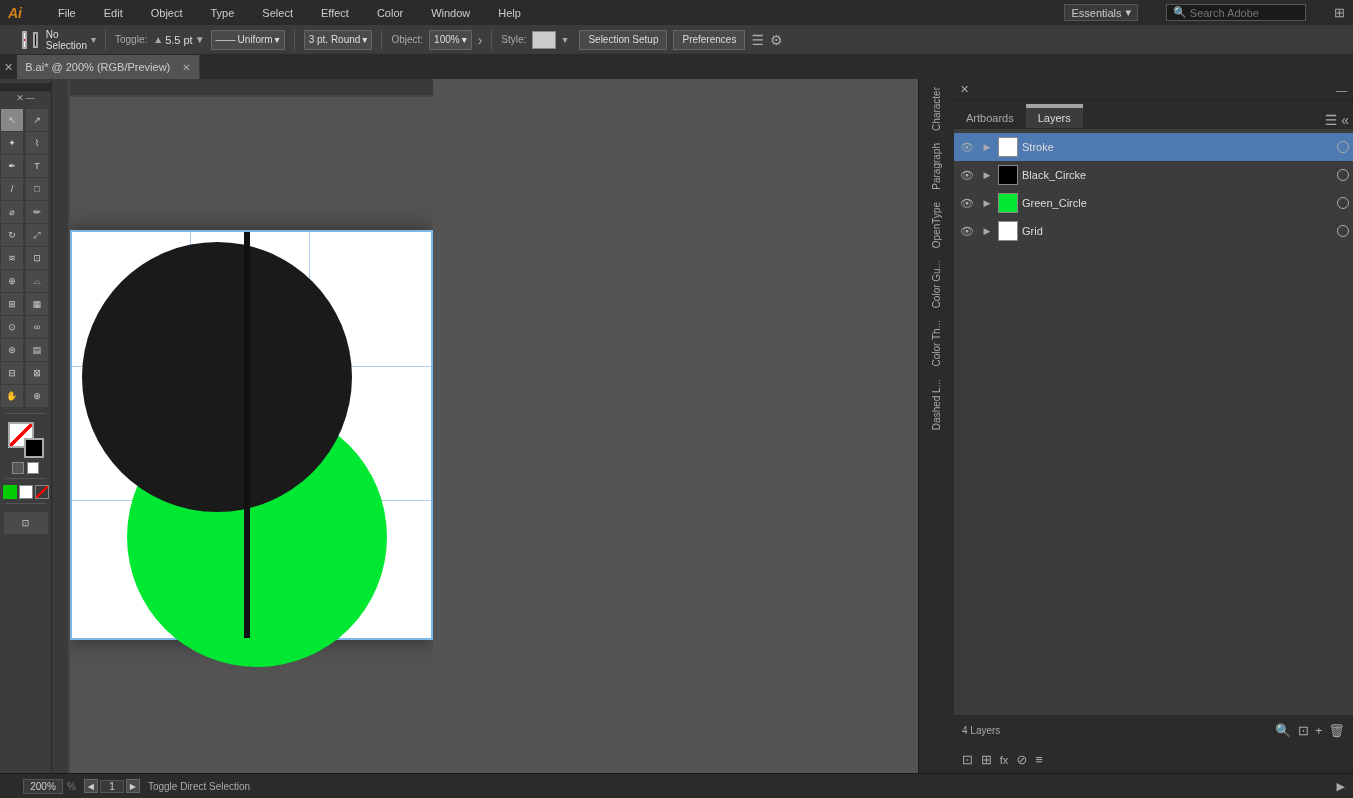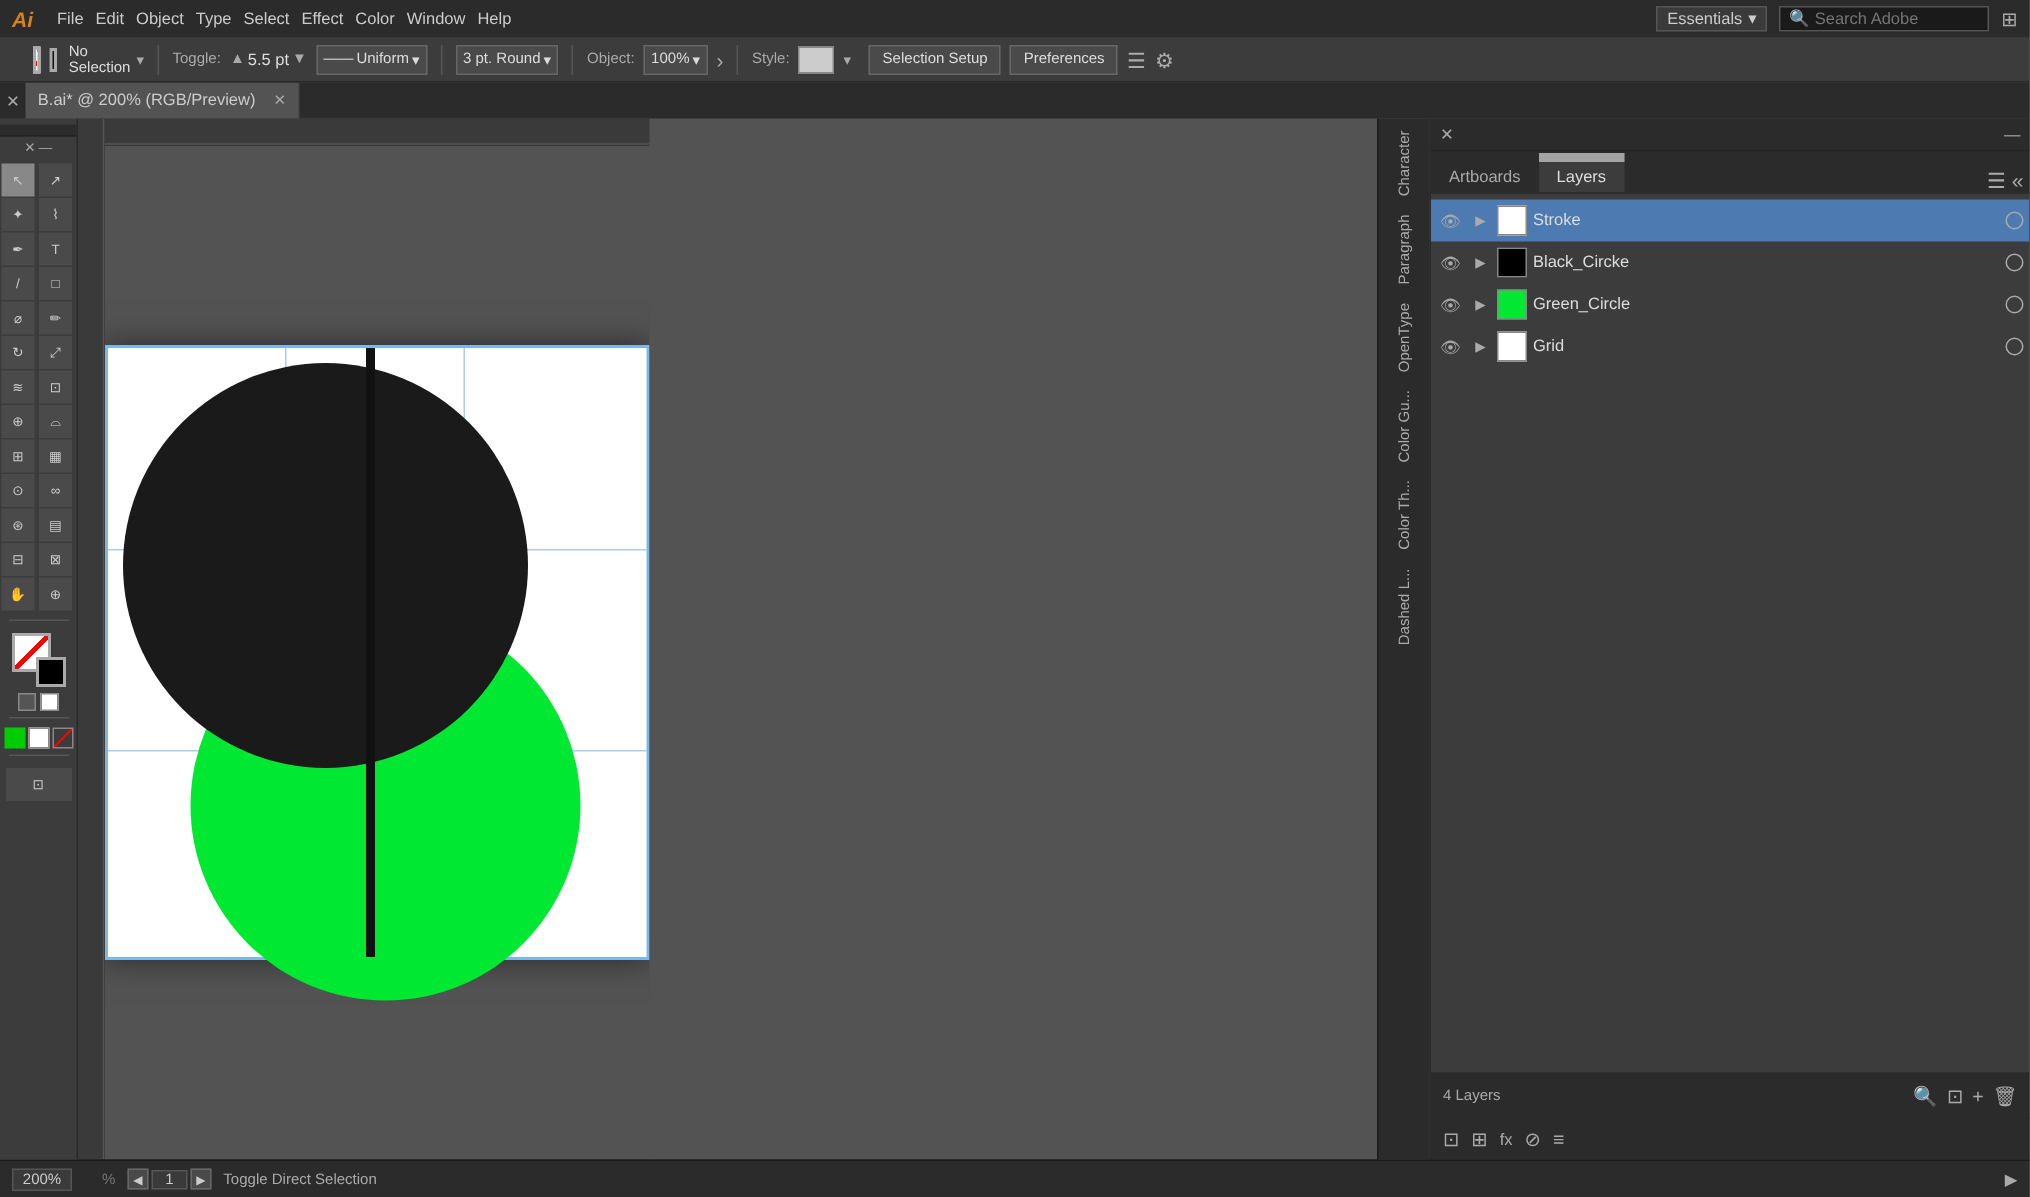--- a/index.html
+++ b/index.html
@@ -16,21 +16,21 @@
 
     
     .top-menubar {
       position: absolute;
       top: 0; left: 0; right: 0;
       height: 25px;
       background: #2b2b2b;
       display: flex;
       align-items: center;
       padding: 0 8px;
-      gap: 8px;
+      gap: 28px;
       z-index: 100;
     }
     .top-menubar .app-icon {
       color: #d4821a;
       font-weight: bold;
       font-size: 14px;
       font-style: italic;
       margin-right: 8px;
     }
     .top-menubar .menu-item {
@@ -273,21 +273,21 @@
     .panel-tab {
       padding: 4px 12px;
       font-size: 11px;
       cursor: pointer;
       color: #aaa;
       border-top: 1px solid transparent;
     }
     .panel-tab.active {
       color: #ddd;
       background: #3c3c3c;
-      border-top: 6px solid #a3a3a3;
+      border-top: 4px solid #a3a3a3;
     }
     .panel-options {
       margin-left: auto;
       display: flex; align-items: center;
       padding-right: 4px; gap: 4px;
     }
     .panel-options span { font-size: 14px; color: #aaa; cursor: pointer; }
 
     
     .layers-list {
@@ -358,21 +358,21 @@
       position: absolute;
       bottom: 0; left: 0; right: 0;
       height: 25px;
       background: #2b2b2b;
       display: flex; align-items: center;
       padding: 0 8px; gap: 8px;
       border-top: 1px solid #1a1a1a;
       font-size: 10px; color: #aaa;
     }
     .status-bar .zoom-area {
-      display: flex; align-items: center; gap: 20px;
+      display: flex; align-items: center; gap: 4px; margin-left: 15px;
     }
     .status-bar .zoom-input {
       width: 40px; background: #3a3a3a; border: 1px solid #555;
       color: #ccc; font-size: 10px; text-align: center;
       padding: 1px 2px;
     }
     .status-bar .nav-btns {
       display: flex; gap: 2px; align-items: center;
     }
     .status-bar .nav-btn {

